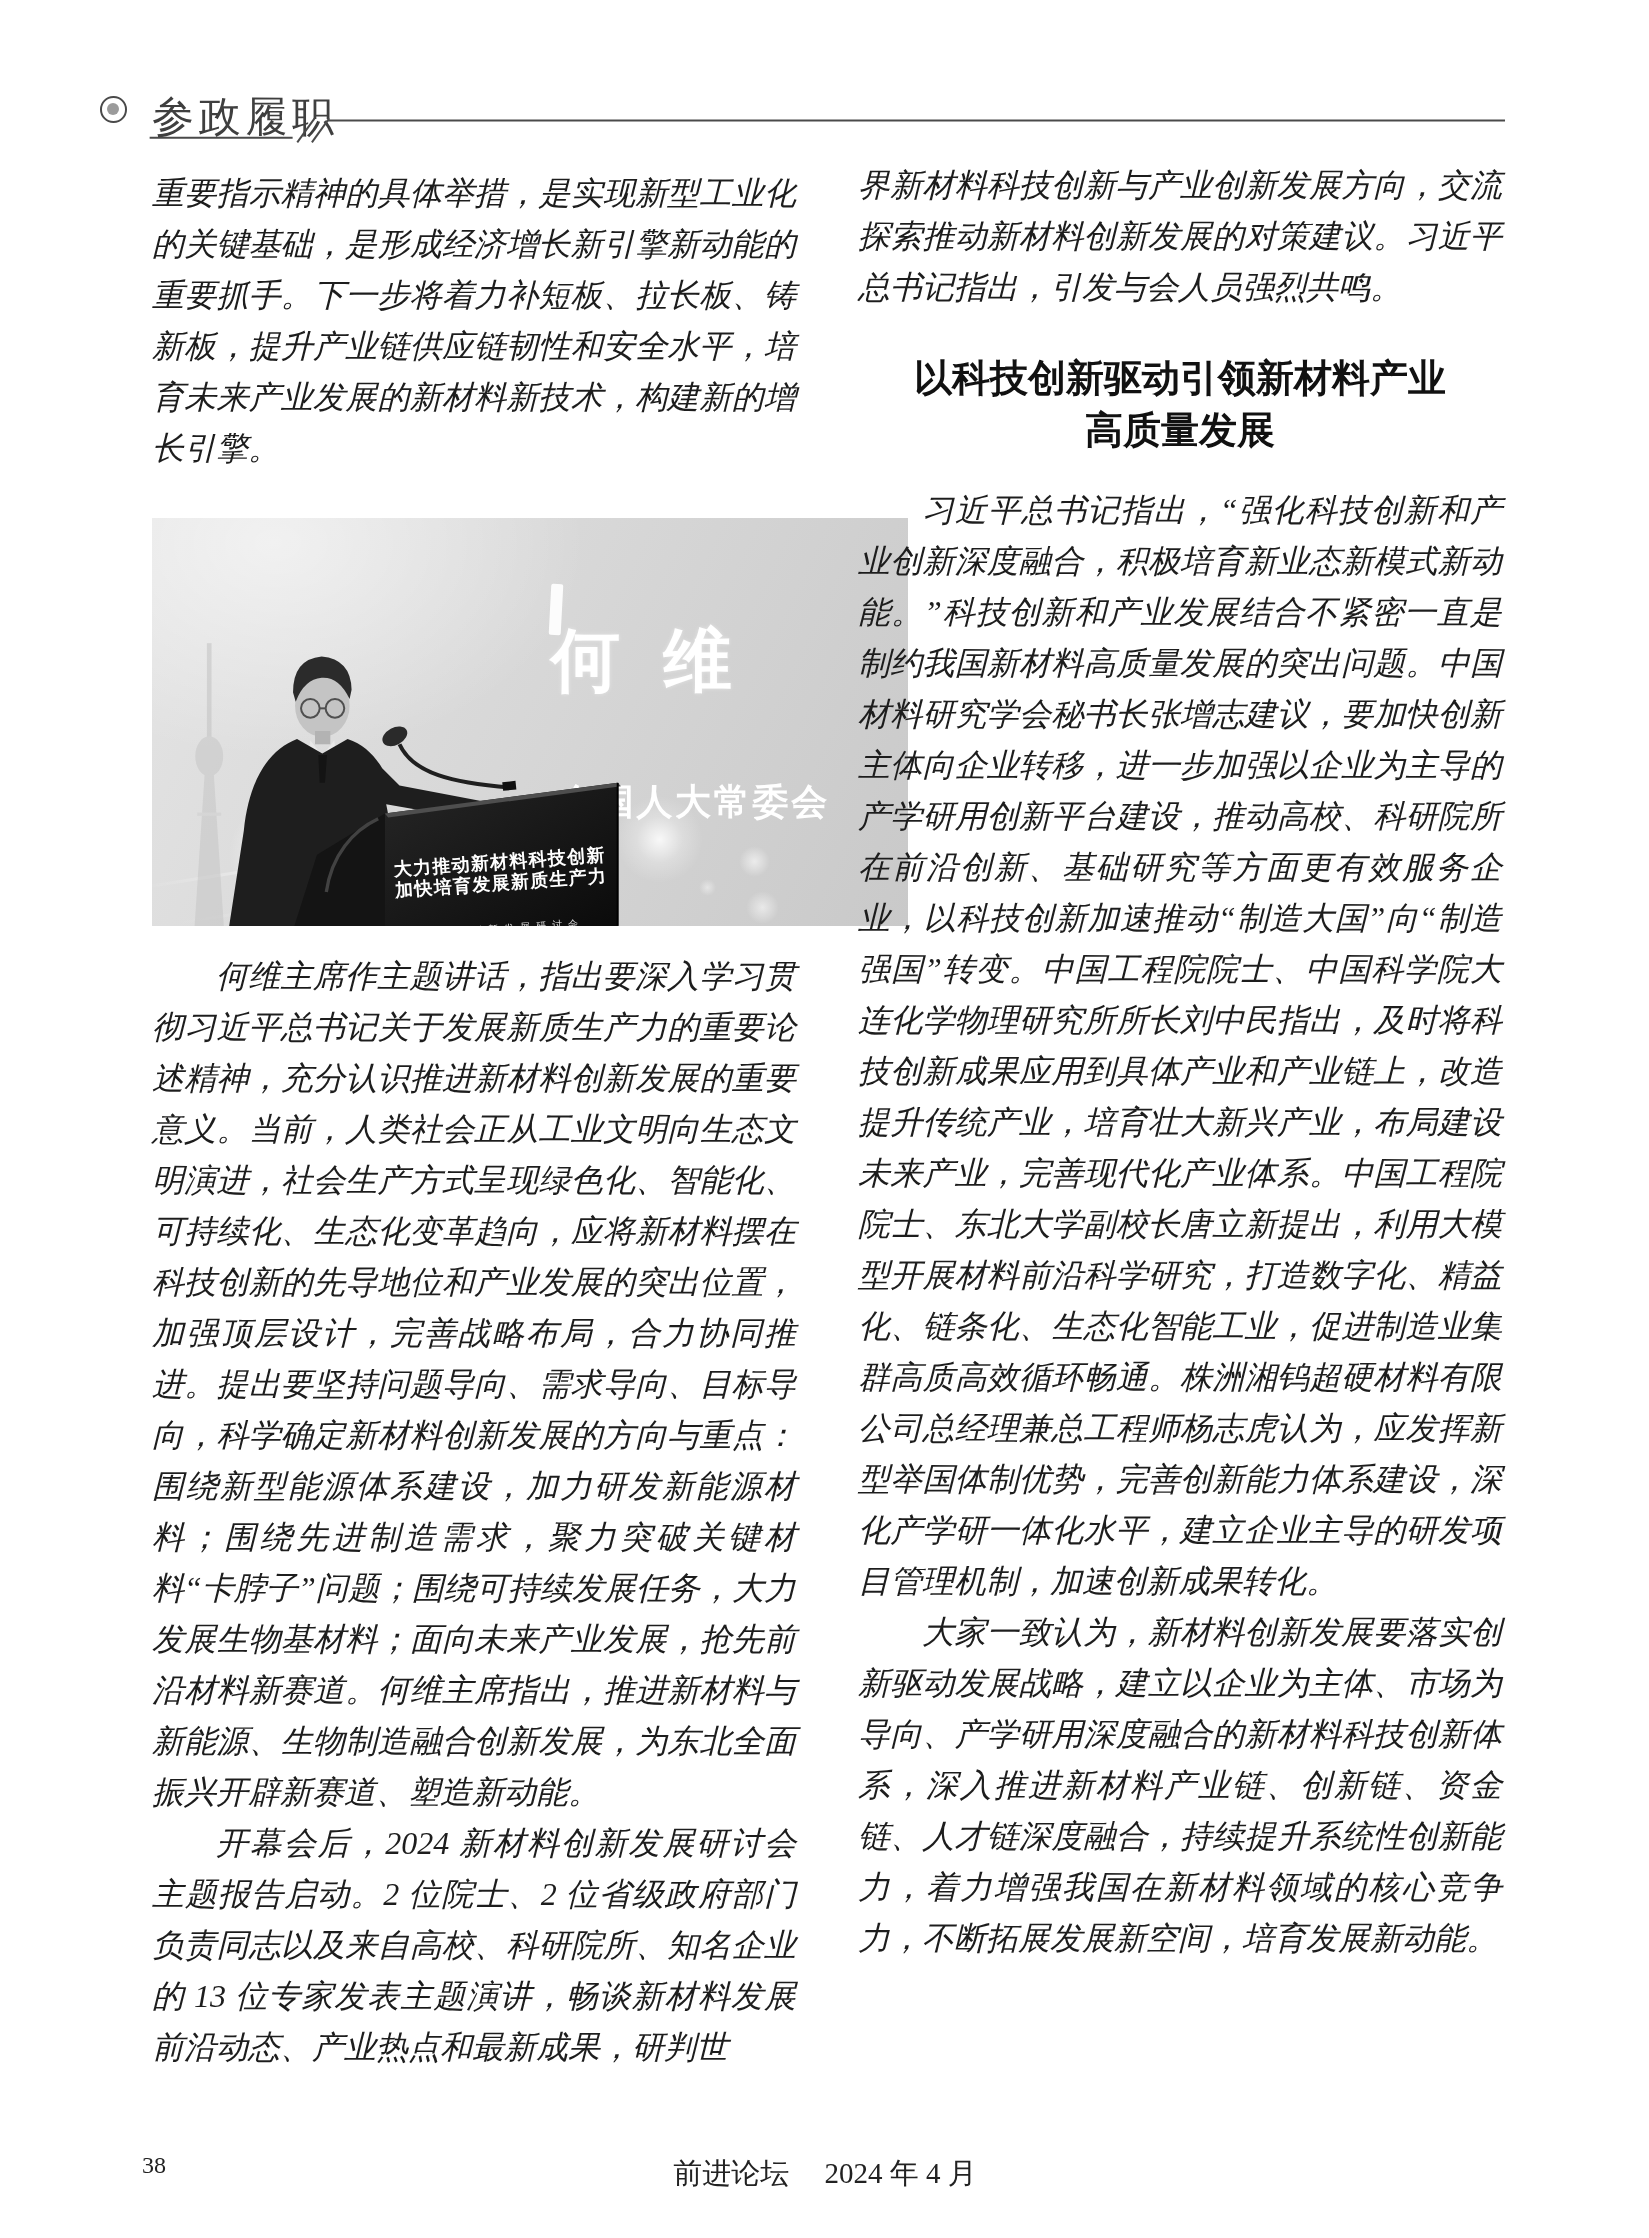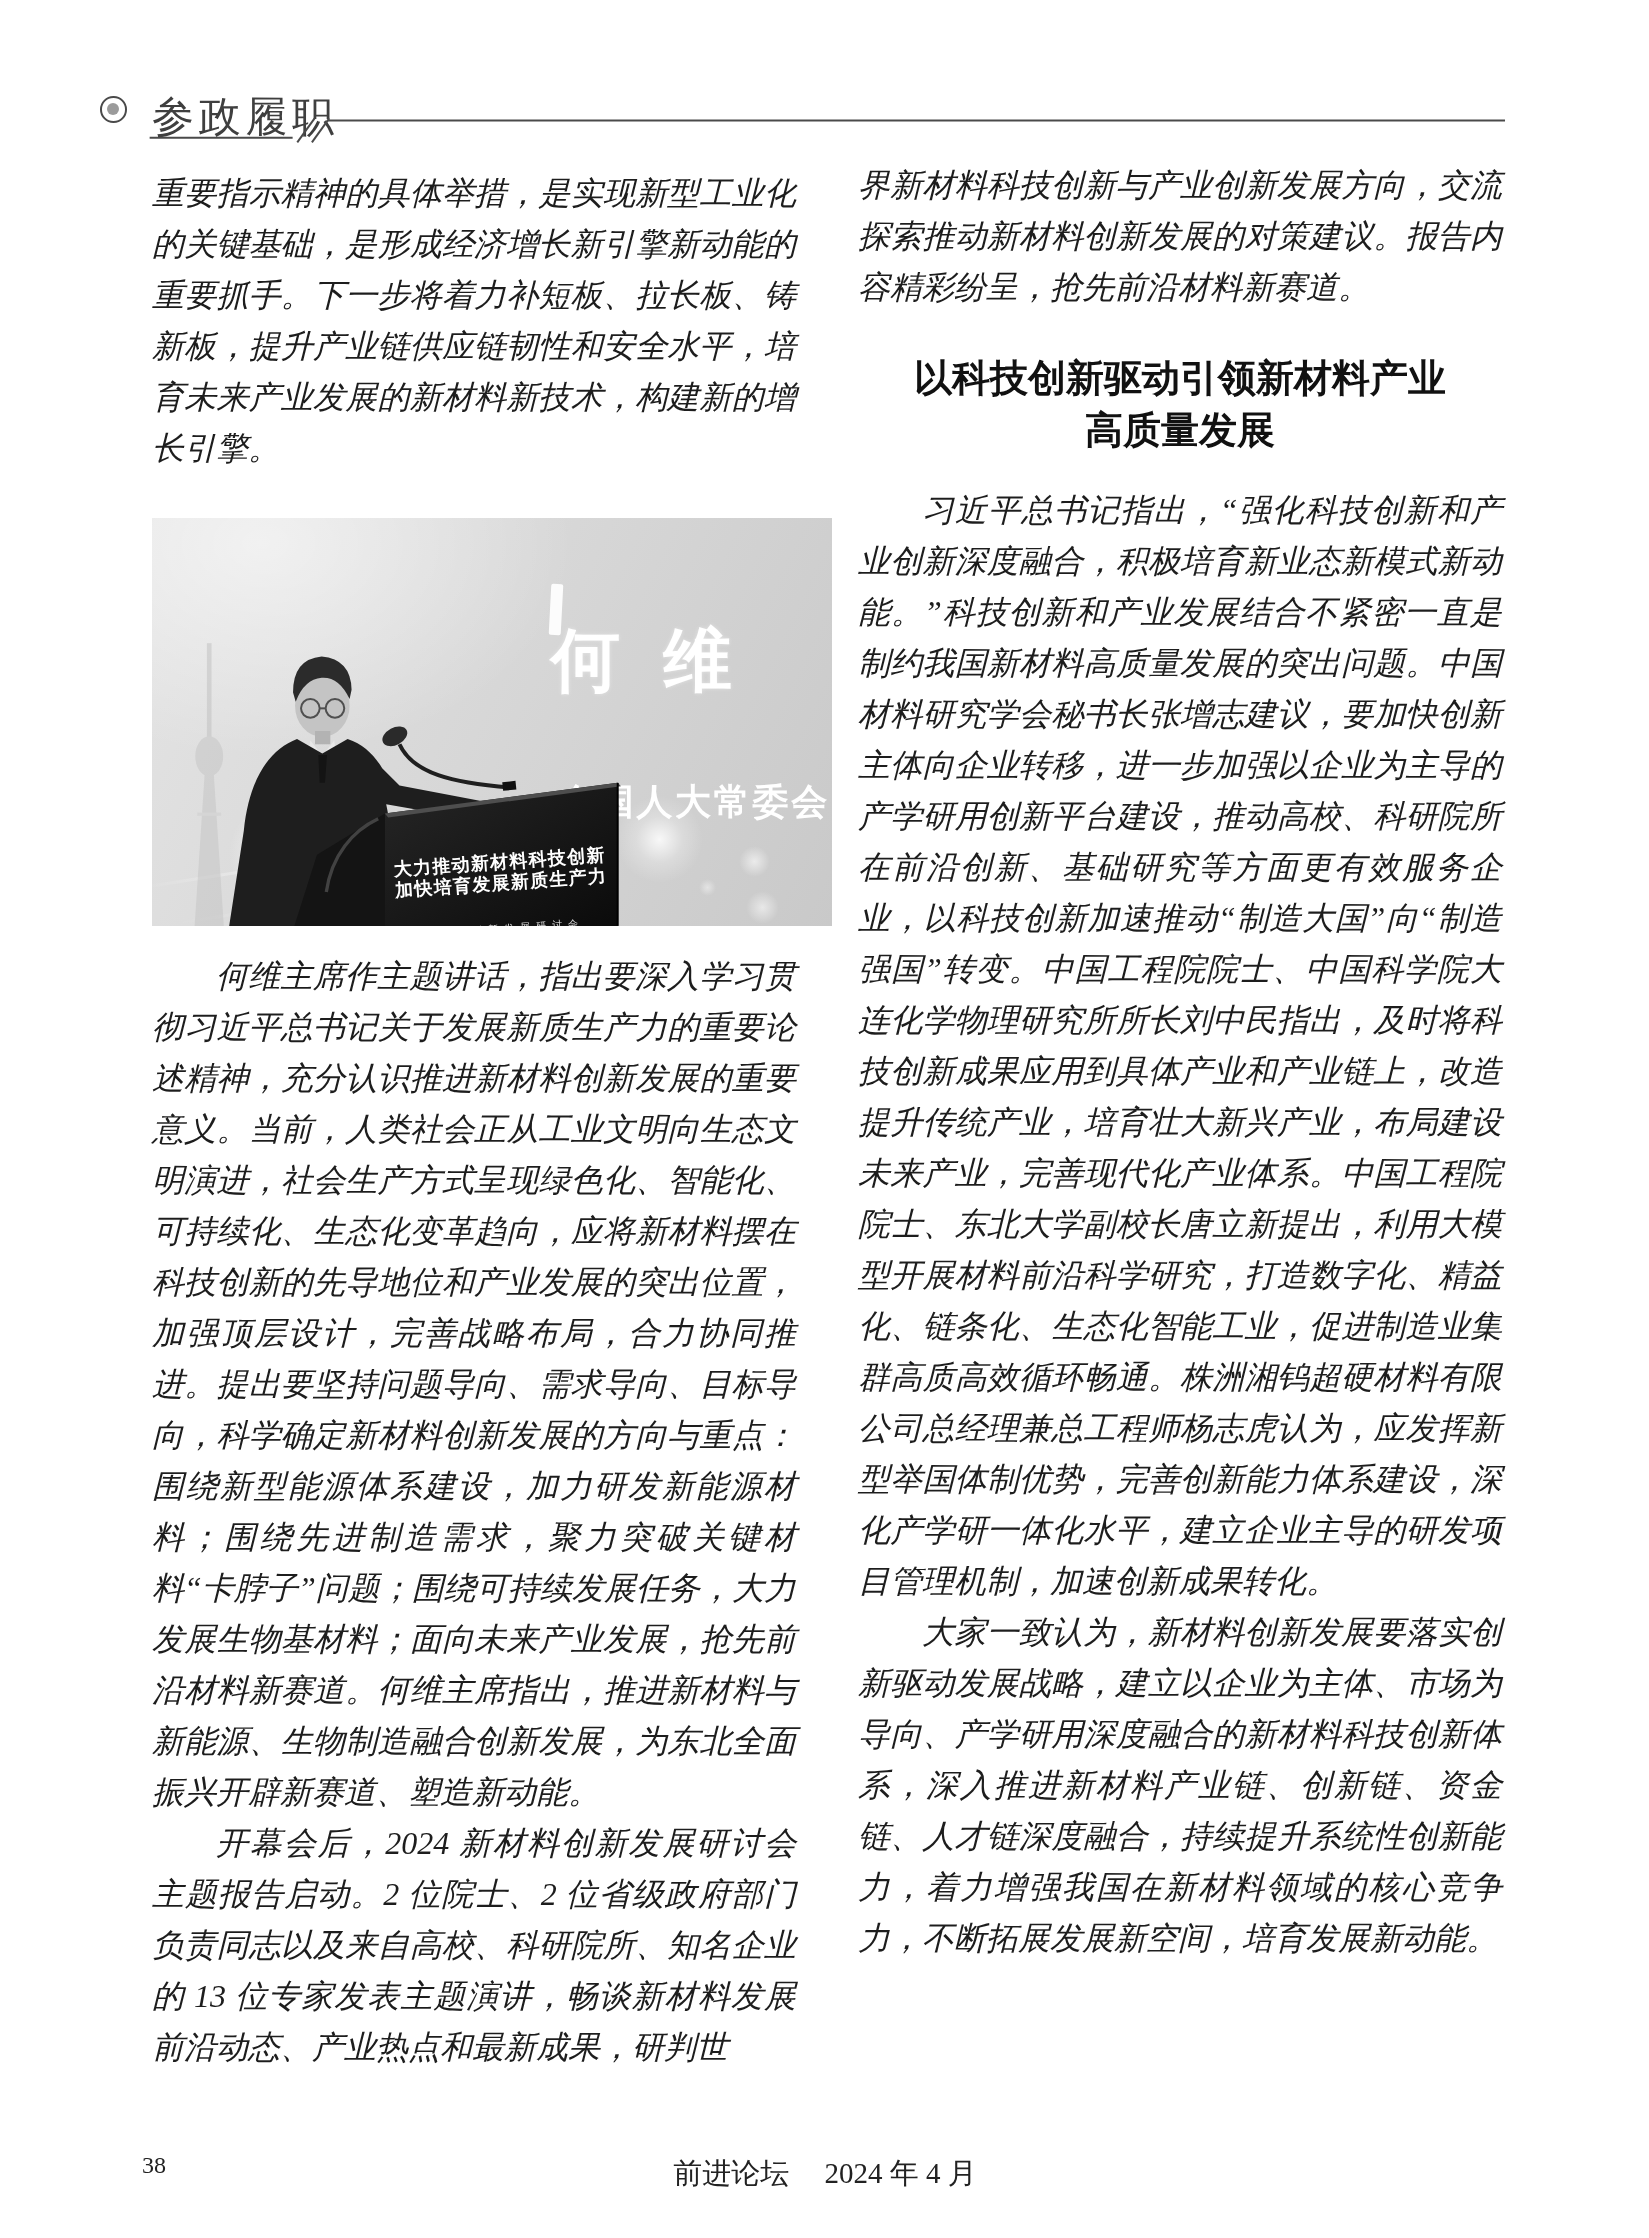--- a/index.html
+++ b/index.html
@@ -37,21 +37,21 @@
   .col-right { left:858px; top:160px; }
 
   .section-heading {
     margin:39px 0 29px; text-align:center; text-indent:0;
     font-family:"Liberation Sans","DejaVu Sans",sans-serif;
     font-weight:bold; font-size:38px; line-height:52px; color:#111111;
   }
 
   
   .photo {
-    position:relative; width:680px; height:408px; margin:44px 0 25px;
+    position:relative; width:756px; height:408px; margin:44px 0 25px;
     overflow:hidden;
     background:
       radial-gradient(ellipse 505px 346px at 16% 6%, rgba(255,255,255,0.55), rgba(255,255,255,0) 62%),
       linear-gradient(116deg, #e4e4e4 0%, #d8d8d8 45%, #c9c9c9 100%);
   }
   .photo-art { position:absolute; left:0; top:0; }
 
   .screen-name {
     position:absolute; left:399px; top:117px;
     font-family:"Liberation Sans","DejaVu Sans",sans-serif; font-weight:bold;
@@ -185,21 +185,21 @@
         <div class="podium-line">加快培育发展新质生产力</div>
         <div class="podium-line3">新材料创新发展研讨会</div>
       </div>
     </div>
 
     <p class="indent">何维主席作主题讲话，指出要深入学习贯彻习近平总书记关于发展新质生产力的重要论述精神，充分认识推进新材料创新发展的重要意义。当前，人类社会正从工业文明向生态文明演进，社会生产方式呈现绿色化、智能化、可持续化、生态化变革趋向，应将新材料摆在科技创新的先导地位和产业发展的突出位置，加强顶层设计，完善战略布局，合力协同推进。提出要坚持问题导向、需求导向、目标导向，科学确定新材料创新发展的方向与重点：围绕新型能源体系建设，加力研发新能源材料；围绕先进制造需求，聚力突破关键材料“卡脖子”问题；围绕可持续发展任务，大力发展生物基材料；面向未来产业发展，抢先前沿材料新赛道。何维主席指出，推进新材料与新能源、生物制造融合创新发展，为东北全面振兴开辟新赛道、塑造新动能。</p>
     <p class="indent">开幕会后，2024 新材料创新发展研讨会主题报告启动。2 位院士、2 位省级政府部门负责同志以及来自高校、科研院所、知名企业的 13 位专家发表主题演讲，畅谈新材料发展前沿动态、产业热点和最新成果，研判世</p>
   </div>
 
   <div class="col col-right">
-    <p>界新材料科技创新与产业创新发展方向，交流探索推动新材料创新发展的对策建议。报告内容精彩纷呈，抢先前沿材料新赛道。</p>
+    <p>界新材料科技创新与产业创新发展方向，交流探索推动新材料创新发展的对策建议。习近平总书记指出，引发与会人员强烈共鸣。</p>
     <div class="section-heading">
       <div>以科技创新驱动引领新材料产业</div>
       <div>高质量发展</div>
     </div>
     <p class="indent">习近平总书记指出，“强化科技创新和产业创新深度融合，积极培育新业态新模式新动能。”科技创新和产业发展结合不紧密一直是制约我国新材料高质量发展的突出问题。中国材料研究学会秘书长张增志建议，要加快创新主体向企业转移，进一步加强以企业为主导的产学研用创新平台建设，推动高校、科研院所在前沿创新、基础研究等方面更有效服务企业，以科技创新加速推动“制造大国”向“制造强国”转变。中国工程院院士、中国科学院大连化学物理研究所所长刘中民指出，及时将科技创新成果应用到具体产业和产业链上，改造提升传统产业，培育壮大新兴产业，布局建设未来产业，完善现代化产业体系。中国工程院院士、东北大学副校长唐立新提出，利用大模型开展材料前沿科学研究，打造数字化、精益化、链条化、生态化智能工业，促进制造业集群高质高效循环畅通。株洲湘钨超硬材料有限公司总经理兼总工程师杨志虎认为，应发挥新型举国体制优势，完善创新能力体系建设，深化产学研一体化水平，建立企业主导的研发项目管理机制，加速创新成果转化。</p>
     <p class="indent">大家一致认为，新材料创新发展要落实创新驱动发展战略，建立以企业为主体、市场为导向、产学研用深度融合的新材料科技创新体系，深入推进新材料产业链、创新链、资金链、人才链深度融合，持续提升系统性创新能力，着力增强我国在新材料领域的核心竞争力，不断拓展发展新空间，培育发展新动能。</p>
   </div>
 
   <div class="footer-pagenum">38</div>
   <div class="footer-center">

